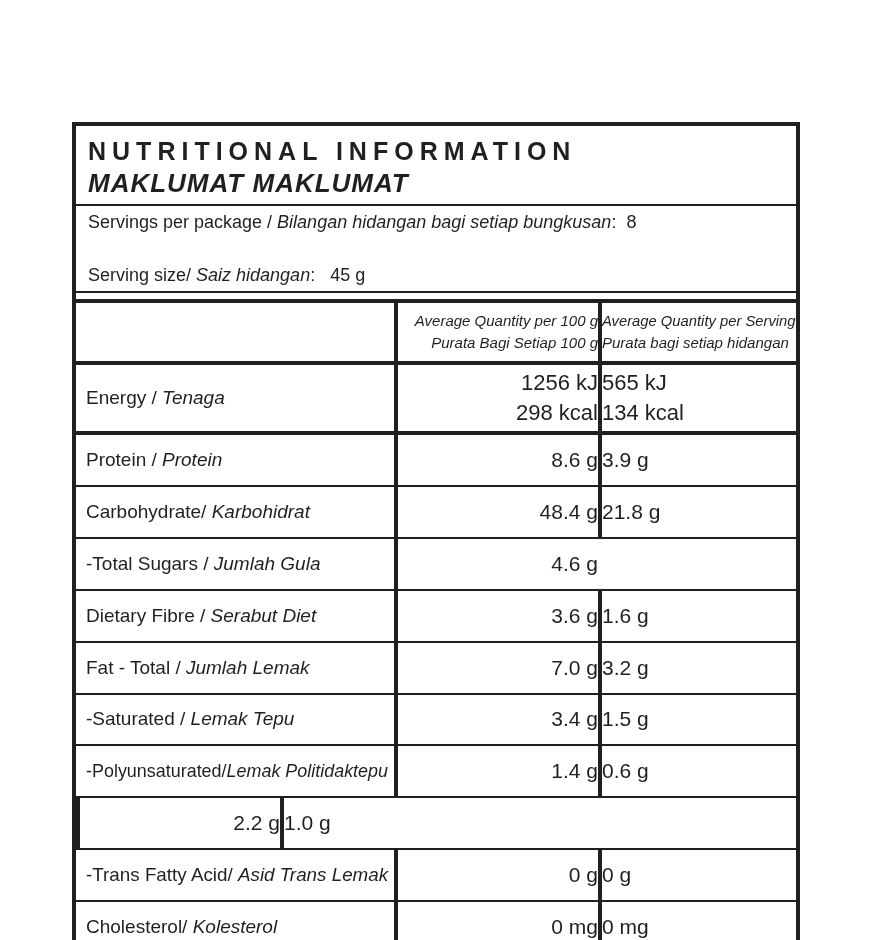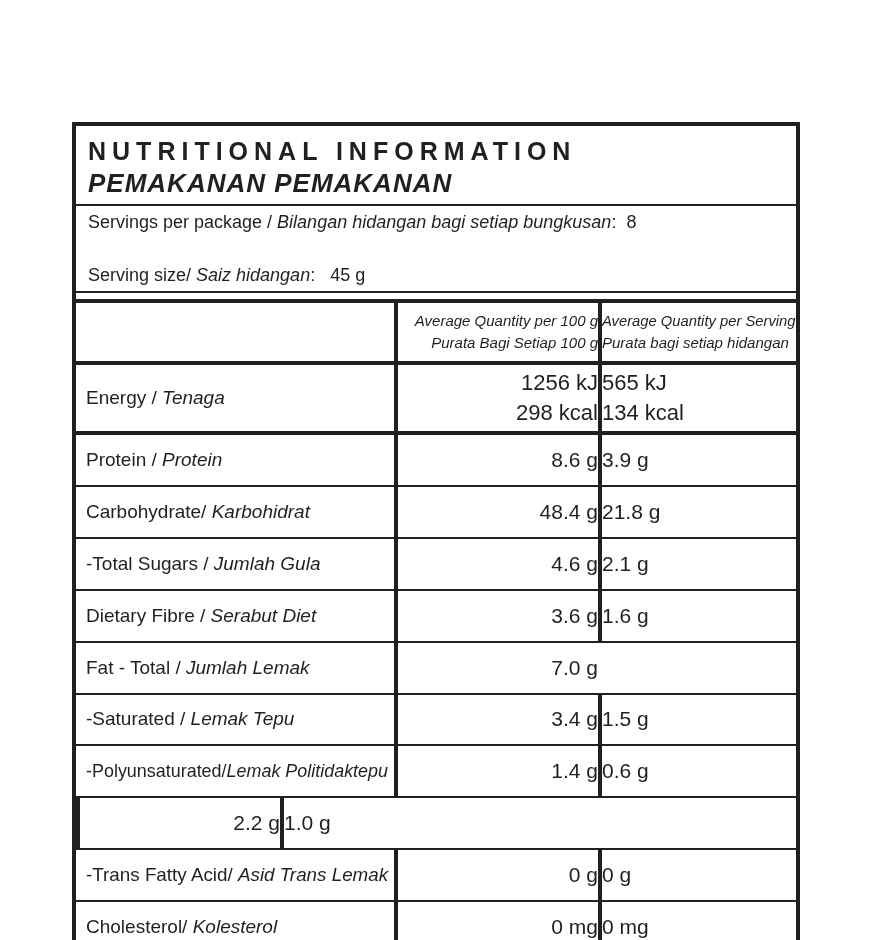--- a/index.html
+++ b/index.html
@@ -107,21 +107,21 @@
     white-space: nowrap;
   }
 </style>
 </head>
 <body>
 
 <div class="label-box">
 
   <div class="title-sec">
     <div class="title-en">NUTRITIONAL INFORMATION</div>
-    <div class="title-ms">PEMAKANAN PEMAKANAN</div>
+    <div class="title-ms">MAKLUMAT MAKLUMAT</div>
   </div>
 
   <div class="servings-sec">
     <div class="serv-line"><span class="pre">Servings per package / </span><span class="ital pre">Bilangan hidangan bagi setiap bungkusan</span><span class="pre">:  8</span></div>
     <div class="serv-line"><span class="pre">Serving size/ </span><span class="ital pre">Saiz hidangan</span><span class="pre">:   45 g</span></div>
   </div>
 
   <div class="sec-gap"></div>
 
   <div class="thead">
@@ -174,23 +174,20 @@
       </div>
   </div>
 
   <div class="trow">
     <div class="c-label">
         <span class="nutrient-label"><span class="pre">-Total Sugars / </span><span class="ital pre">Jumlah Gula</span></span>
       </div>
     <div class="c-val">
         <span class="cell-value">4.6 g</span>
       </div>
-    <div class="c-val2">
-        <span class="cell-value">2.1 g</span>
-      </div>
   </div>
 
   <div class="trow">
     <div class="c-label">
         <span class="nutrient-label"><span class="pre">Dietary Fibre / </span><span class="ital pre">Serabut Diet</span></span>
       </div>
     <div class="c-val">
         <span class="cell-value">3.6 g</span>
       </div>
     <div class="c-val2">
@@ -198,20 +195,23 @@
       </div>
   </div>
 
   <div class="trow">
     <div class="c-label">
         <span class="nutrient-label"><span class="pre">Fat - Total / </span><span class="ital pre">Jumlah Lemak</span></span>
       </div>
     <div class="c-val">
         <span class="cell-value">7.0 g</span>
       </div>
+    <div class="c-val2">
+        <span class="cell-value">3.2 g</span>
+      </div>
   </div>
 
   <div class="trow">
     <div class="c-label">
         <span class="nutrient-label"><span class="pre">-Saturated / </span><span class="ital pre">Lemak Tepu</span></span>
       </div>
     <div class="c-val">
         <span class="cell-value">3.4 g</span>
       </div>
     <div class="c-val2">

